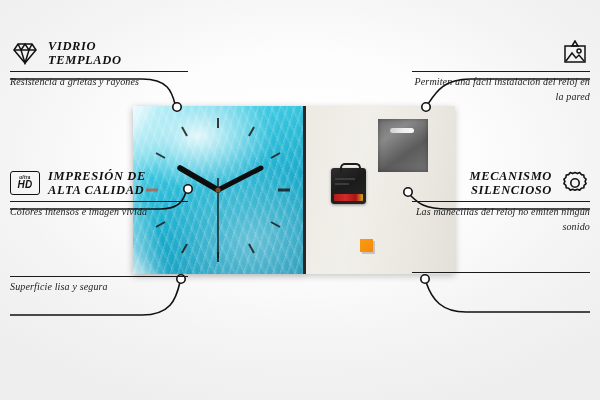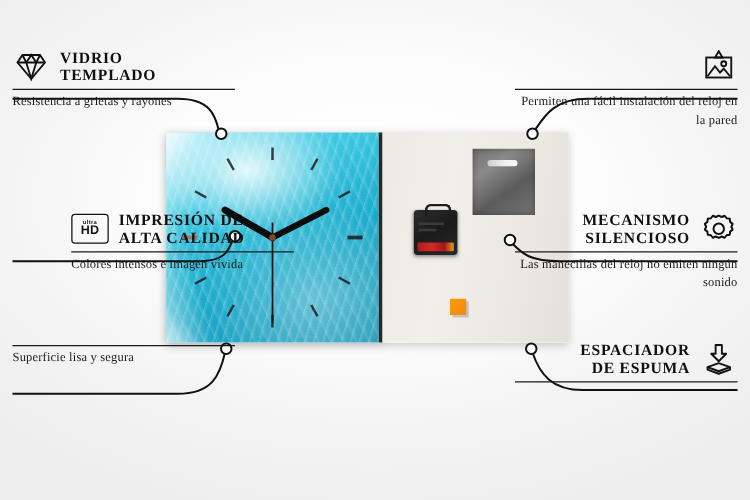--- a/index.html
+++ b/index.html
@@ -138,20 +138,21 @@
     width: 13px;
     height: 13px;
     background: linear-gradient(135deg, #f99c13 0%, #f5880b 100%);
     box-shadow: 2px 2px 0 rgba(120,120,120,0.35);
   }
 
   
   .feature {
     position: absolute;
     width: 178px;
+    font-style: italic;
   }
   .feature.left  { text-align: left; }
   .feature.right { text-align: right; }
 
   .feature-head {
     display: flex;
     align-items: center;
     gap: 8px;
     padding-bottom: 3px;
   }
@@ -188,21 +189,21 @@
     font-family: "Liberation Serif", serif;
     font-size: 10px;
     line-height: 1.42;
     color: #1a1a1a;
     padding-top: 3px;
     letter-spacing: 0.15px;
   }
 
   
   #feat-glass     { left: 10px;  top: 38px;  }
-  #feat-print     { left: 10px;  top: 168px; margin-left: 47px; }
+  #feat-print     { left: 10px;  top: 168px; }
   #feat-edges     { left: 10px;  top: 276px; }
   #feat-hangers   { left: 412px; top: 38px;  }
   #feat-mechanism { left: 412px; top: 168px; }
   #feat-spacer    { left: 412px; top: 272px; }
 
   
   #connectors {
     position: absolute;
     left: 0; top: 0;
     width: 600px; height: 400px;
@@ -362,29 +363,16 @@
       <span class="feature-title">
         <span>MECANISMO</span><br>
         <span>SILENCIOSO</span>
       </span>
     </div>
     <div class="feature-rule"></div>
     <div class="feature-desc">Las manecillas del reloj no emiten ningún sonido</div>
   </div>
 
   <div class="feature right" id="feat-spacer">
-    <div class="feature-head">
-      <span class="feature-icon">
-        <svg width="28" height="26" viewBox="0 0 28 26" fill="none" stroke="#111" stroke-width="1.5" stroke-linejoin="round">
-          <path d="M11.5 2 h5 v7 h3.5 l-6 6 -6 -6 h3.5 Z"></path>
-          <path d="M14 16.5 l9 3.2 -9 3.3 -9 -3.3 Z"></path>
-          <path d="M5 19.7 v2 l9 3.3 9 -3.3 v-2"></path>
-        </svg>
-      </span>
-      <span class="feature-title">
-        <span>ESPACIADOR</span><br>
-        <span>DE ESPUMA</span>
-      </span>
-    </div>
     <div class="feature-rule"></div>
   </div>
 
 </div>
 
 </body></html>

